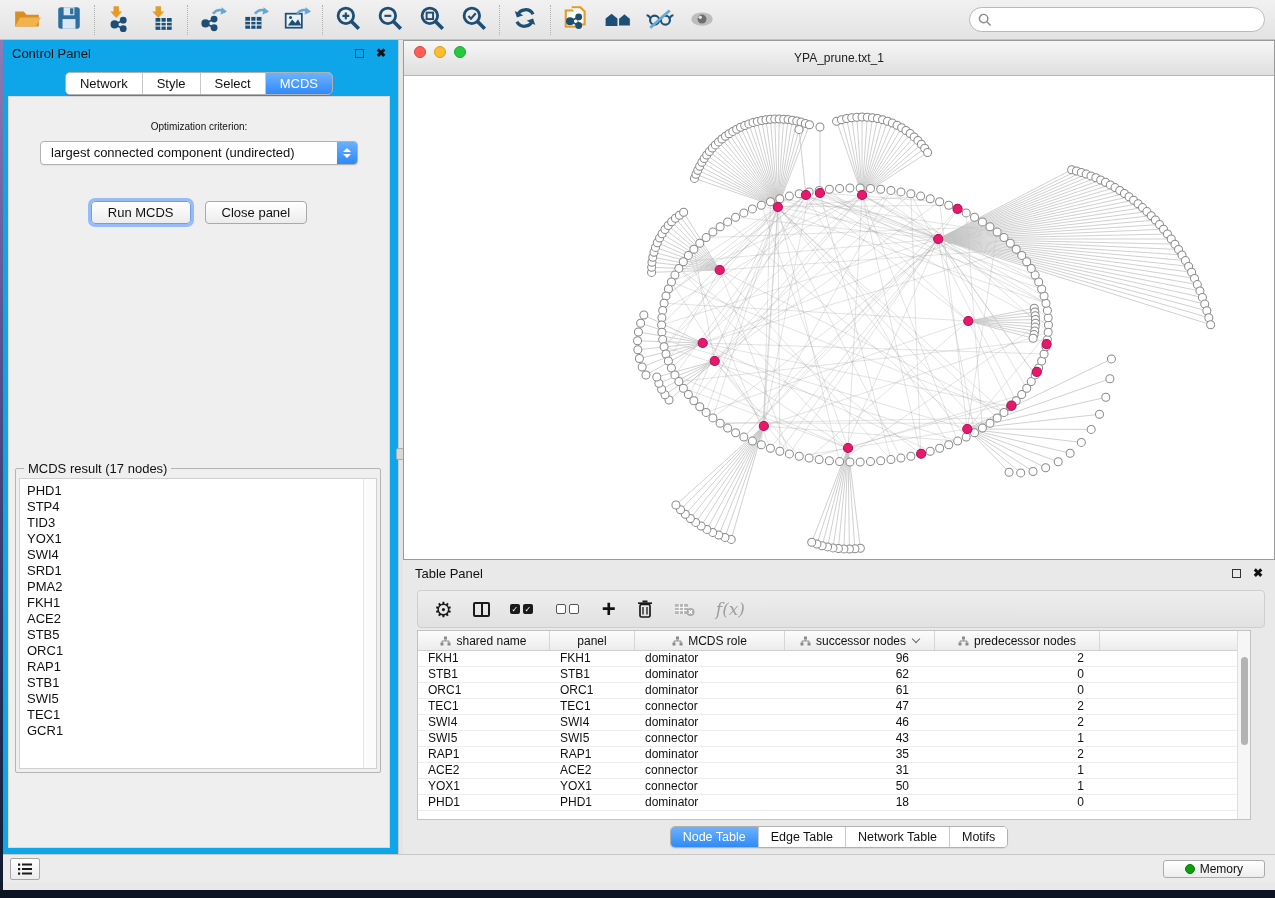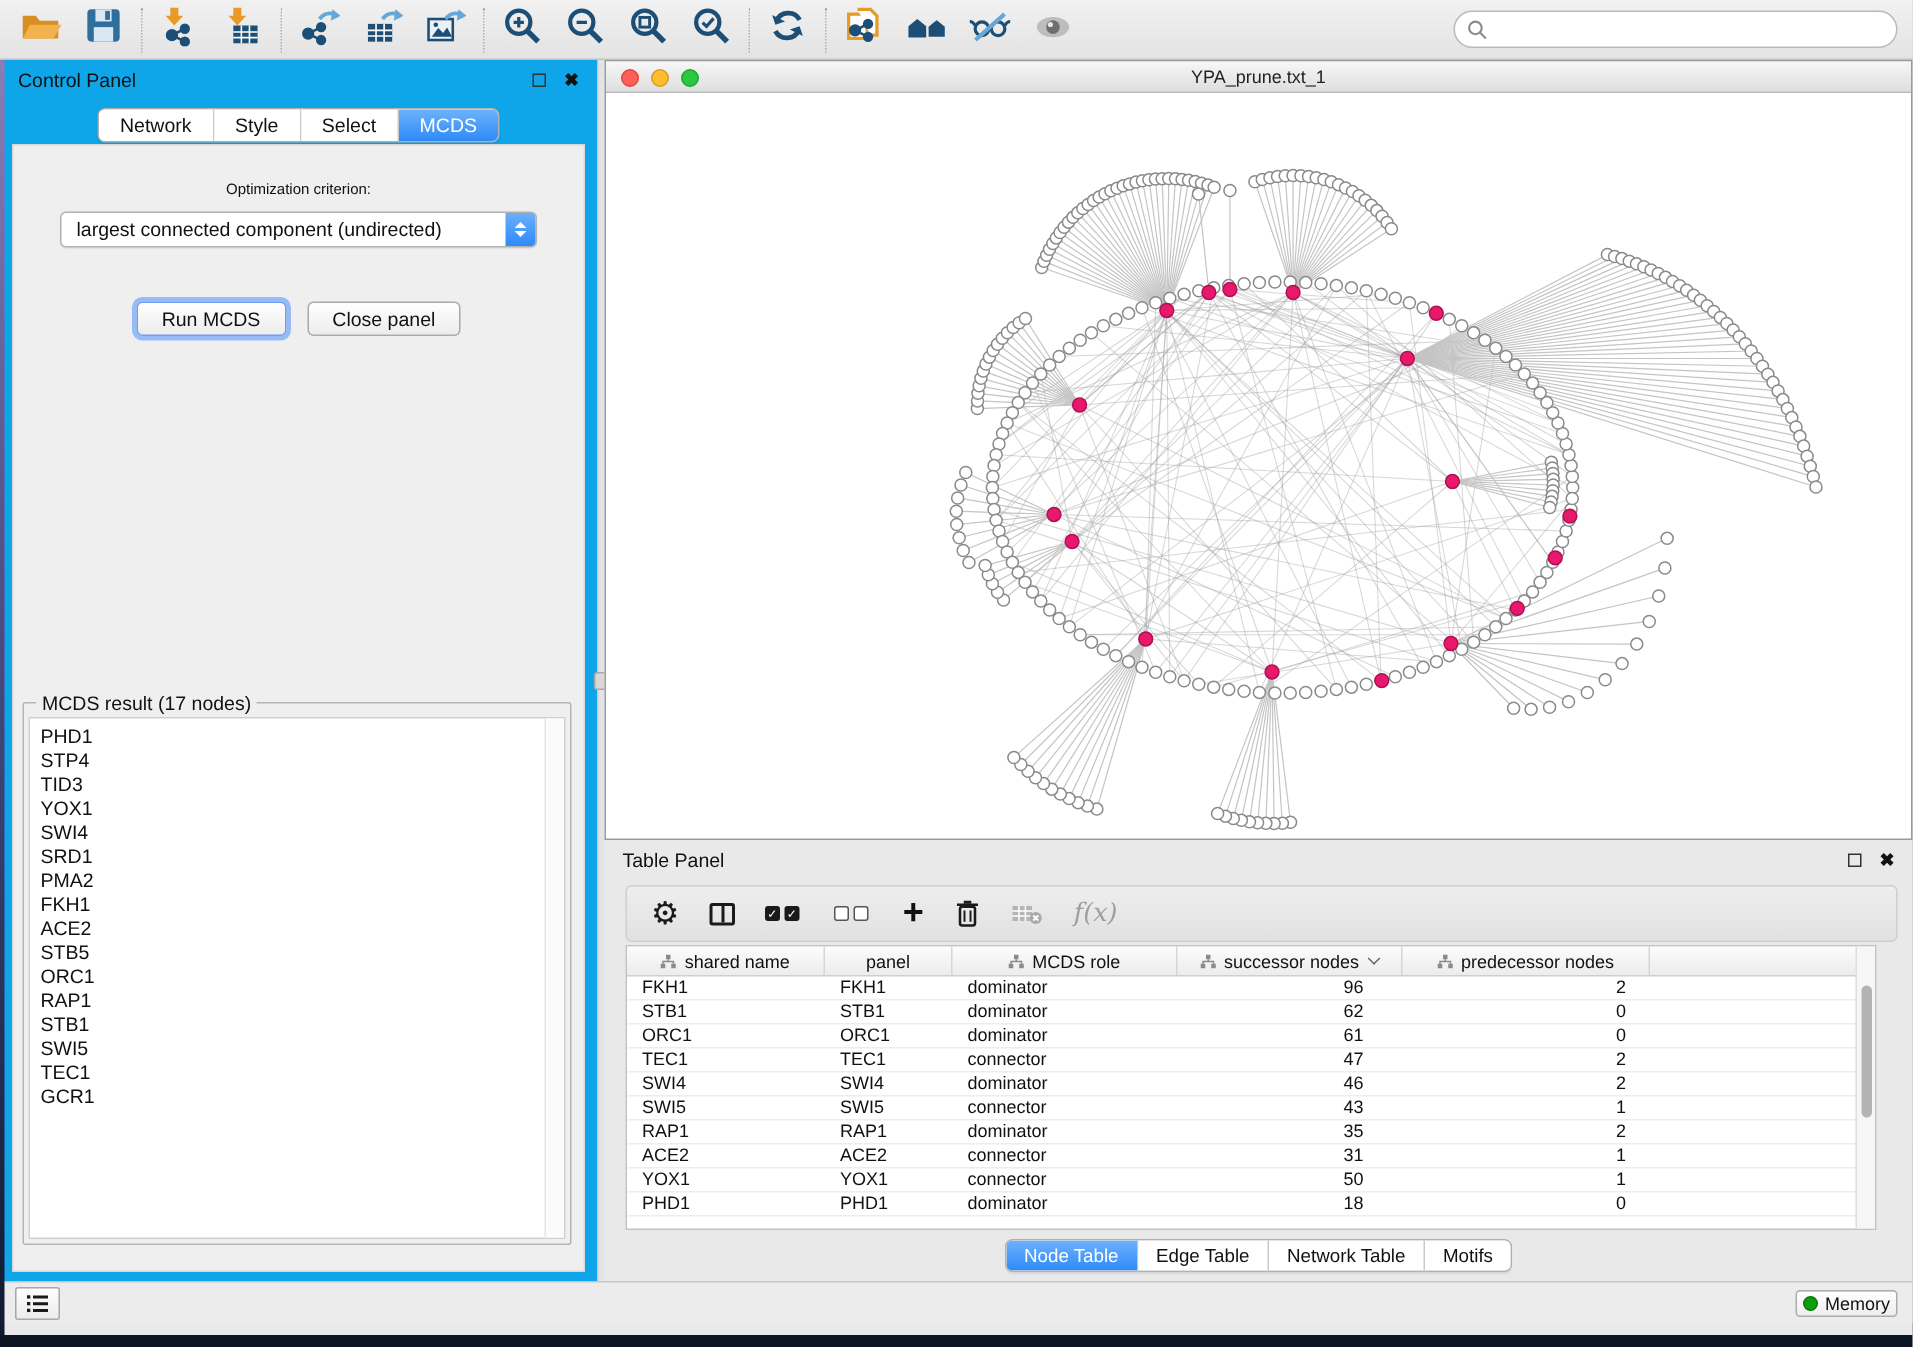--- a/index.html
+++ b/index.html
@@ -50,39 +50,39 @@
   .sel-stepper { position:absolute; right:0; top:0; bottom:0; width:20px; border-radius:0 3px 3px 0;
     background:linear-gradient(#6ab0fc,#2f89f8); display:flex; flex-direction:column;
     align-items:center; justify-content:center; gap:2px; }
   .chev-up { width:0;height:0;border-left:4px solid transparent;border-right:4px solid transparent;border-bottom:4px solid #fff; }
   .chev-dn { width:0;height:0;border-left:4px solid transparent;border-right:4px solid transparent;border-top:4px solid #fff; }
   .btn-row { display:flex; justify-content:center; gap:14px; margin-top:12px; }
   .pbtn { height:23px; padding:0 16px; font-size:13px; color:#111; background:linear-gradient(#fff,#ececec);
     border:1px solid #a9a9a9; border-radius:4px; font-family:"Liberation Sans",sans-serif;margin-top:24px; }
   .pbtn.focus { box-shadow:0 0 0 3px rgba(77,144,254,.55); border-color:#6f9fe8; }
 
-  .groupbox { position:absolute; left:6px; right:8px; top:371px; height:362px;
+  .groupbox { position:absolute; left:6px; right:8px; top:371px; height:305px;
     border:1px solid #b5b5b5; border-radius:2px; }
   .groupbox .legend { position:absolute; top:-8px; left:8px; background:#efefef; padding:0 4px;
     font-size:13px; color:#111; }
   .mcds-list { position:absolute; left:3px; right:3px; top:9px; bottom:3px; background:#fff;
     border:1px solid #d0d0d0; overflow:hidden; padding:4px 0 0 7px; }
   .mcds-list .item { font-size:13px; line-height:16px; color:#111; }
   .list-track { position:absolute; right:4px; top:10px; bottom:4px; width:13px; background:#fbfbfb;
     border-left:1px solid #e6e6e6; }
 
   
   .v-splitter { width:5px; background:#e4e4e4; border-left:1px solid #c9c9c9; position:relative; }
   .v-splitter .grip { position:absolute; top:408px; left:-3px; width:9px; height:12px;
     background:#d8d8d8; border:1px solid #aaa; border-radius:2px; }
 
   
   .right-col { flex:1; display:flex; flex-direction:column; }
   .net-window { height:520px; border:1px solid #9a9a9a; background:#fff; position:relative; }
-  .net-titlebar { height:21px; background:linear-gradient(#f7f7f7,#dedede); border-bottom:1px solid #b6b6b6;
+  .net-titlebar { height:35px; background:linear-gradient(#f7f7f7,#dedede); border-bottom:1px solid #b6b6b6;
     display:flex; align-items:center; justify-content:center; position:relative; }
   .traffic { position:absolute; left:10px; top:5px; display:flex; gap:8px; }
   .tl { width:12px; height:12px; border-radius:50%; }
   .tl.red { background:#ff5f57; border:1px solid #e0443e; }
   .tl.yel { background:#febc2e; border:1px solid #d89c21; }
   .tl.grn { background:#28c840; border:1px solid #1da731; }
   .net-title { font-size:12px; color:#222; }
   .net-canvas { position:absolute; left:0; right:0; top:21px; bottom:0; }
   .net-canvas svg { width:100%; height:100%; display:block; }
 
@@ -115,21 +115,21 @@
     transform:rotate(45deg); margin-left:2px; margin-top:-3px; }
 
   .tp-tabs { position:absolute; left:0; right:0; bottom:6px; display:flex; justify-content:center; }
   .tp-tabs .tab { font-size:12.5px; height:20px; padding:1px 12px; }
 
   
   .statusbar { position:absolute; left:0; right:0; bottom:8px; height:28px; background:#ececec;
     border-top:1px solid #c6c6c6; display:flex; align-items:center; padding:0 10px; }
   .list-btn { width:30px; height:22px; background:linear-gradient(#fff,#ececec); border:1px solid #a8a8a8;
     border-radius:2px; display:flex; align-items:center; justify-content:center; }
-  .mem-btn { margin-left:auto; height:18px; padding:0 4px; background:linear-gradient(#fff,#ededed);
+  .mem-btn { margin-left:auto; height:18px; padding:0 21px; background:linear-gradient(#fff,#ededed);
     border:1px solid #ababab; border-radius:3px; display:flex; align-items:center; gap:5px; font-size:12px; color:#111; }
   .mem-dot { width:10px; height:10px; border-radius:50%; background:#0ba00b; border:1px solid #077807; }
 
   .sort-ico { flex:none; }
 </style>
 </head>
 <body>
 
 <div class="app">
 

